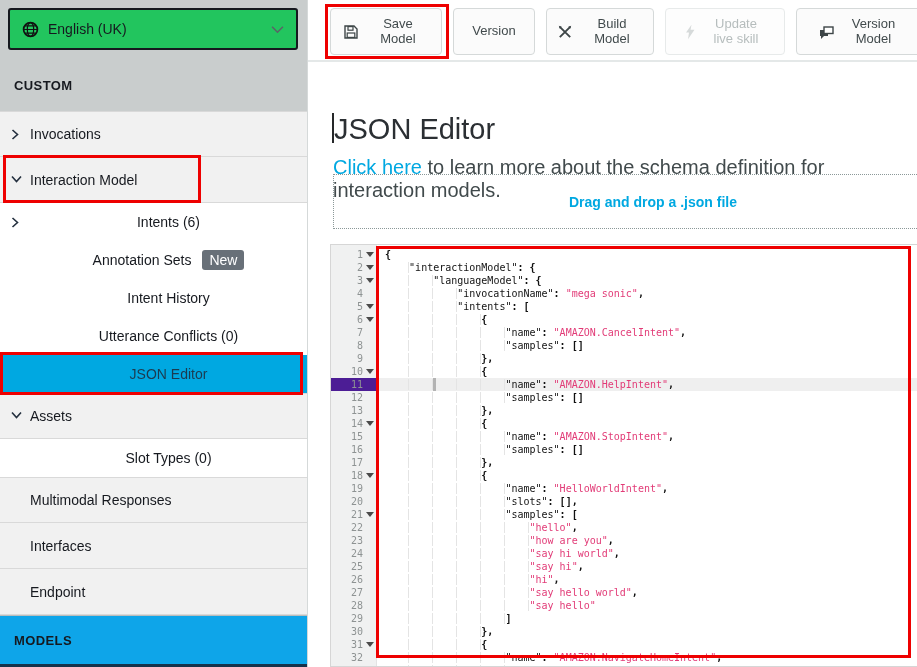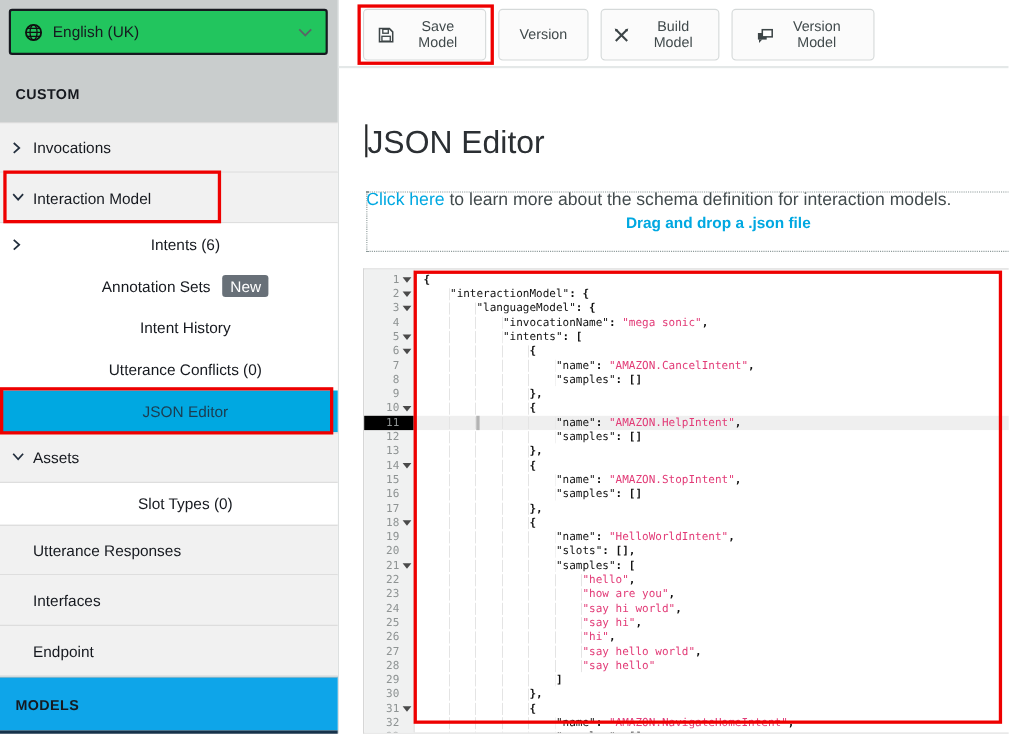--- a/index.html
+++ b/index.html
@@ -41,33 +41,33 @@
     display:flex;align-items:center;justify-content:center;gap:8px;font-size:13px;color:#414a4c;
     box-sizing:border-box;text-align:center;line-height:1.15;cursor:pointer;
     font-family:inherit;flex:0 0 auto;padding:0 8px;}
   .btn .lbl{display:inline-block;}
   .btn.two .lbl{max-width:62px;}
   .btn.disabled{color:#b6bdbd;border-color:#e7eaea;background:#fdfdfd;cursor:default;}
   .btn.disabled svg{opacity:.45;}
   
   .page-title{position:absolute;left:332px;top:94px;font-size:29px;font-weight:300;color:#2b2f33;}
   .title-caret{display:inline-block;width:2px;height:30px;background:#26282a;vertical-align:-4px;}
-  .subtitle{position:absolute;left:333px;top:157px;font-size:16px;color:#414a4c;}
+  .subtitle{position:absolute;left:333px;top:136px;font-size:20px;color:#414a4c;}
   .subtitle a{color:var(--accent);text-decoration:none;cursor:pointer;}
   .dropzone{position:absolute;left:333px;top:174px;width:640px;height:55px;
     border:1px dotted #8b9898;display:flex;align-items:center;justify-content:center;
     font-weight:bold;font-size:14px;color:var(--accent);box-sizing:border-box;cursor:pointer;}
   
   .editor{position:absolute;left:330px;top:244px;width:627px;height:423px;
     border:1px solid #d6d6d6;border-right:none;background:#fff;overflow:hidden;
     font-family:"DejaVu Sans Mono",monospace;font-size:10px;line-height:13px;box-sizing:border-box;}
   .gutter{position:absolute;left:0;top:0;height:500px;width:46px;background:#f0f1f1;
     border-right:1px solid #e3e3e3;padding-top:3px;box-sizing:border-box;}
   .gutter-cell{height:13px;text-align:right;padding-right:13px;color:#8e9393;position:relative;}
-  .gutter-cell.hl{background:#000000;}
+  .gutter-cell.hl{background:#4c1d95;}
   .fold{position:absolute;right:2px;top:4px;width:0;height:0;cursor:pointer;
     border-left:4px solid transparent;border-right:4px solid transparent;border-top:5px solid #4a4a4a;}
   .code{margin-left:47px;padding:3px 0 0 7px;position:relative;}
   .code-line{height:13px;white-space:pre;position:relative;cursor:text;}
   .code-line.hl{background:#efefef;margin-left:-7px;padding-left:7px;margin-right:-200px;}
   .ws{background:repeating-linear-gradient(to right,
       transparent 0,transparent calc(4ch - 1px),#e4e4e4 calc(4ch - 1px),#e4e4e4 4ch);}
   .tok-key{color:#121212;}
   .tok-str{color:var(--string);}
   .tok-punc{color:#111;font-weight:bold;}
@@ -145,21 +145,21 @@
           <svg width="11" height="8" viewBox="0 0 11 8">
             <path d="M1 1.5 L5.5 6.5 L10 1.5" fill="none" stroke="#232f3e" stroke-width="1.6"></path>
           </svg>
         </span>
         <span>Assets</span>
       </div>
       <div class="nav-row nav-item">
         <span>Slot Types (0)</span>
       </div>
       <div class="nav-row nav-section">
-        <span>Utterance Responses</span>
+        <span>Multimodal Responses</span>
       </div>
       <div class="nav-row nav-section">
         <span>Interfaces</span>
       </div>
       <div class="nav-row nav-section">
         <span>Endpoint</span>
       </div>
     </nav>
   <div class="models-heading">
     <span class="heading">MODELS</span>
@@ -183,20 +183,28 @@
     </button>
     <button class="btn two" style="width: 108px;">
       <span>
         <svg width="16" height="16" viewBox="0 0 16 16">
           <path d="M2.8 2.8 L13.2 13.2 M13.2 2.8 L2.8 13.2" stroke="#3d4547" stroke-width="1.9"></path>
           <path d="M1.8 1.8 l3 1 -2 2 -1 -3z" fill="#3d4547"></path>
           <path d="M14.2 1.8 l-1 3 -2 -2 3 -1z" fill="#3d4547"></path>
         </svg>
       </span>
       <span class="lbl">Build Model</span>
+    </button>
+    <button class="btn two disabled" style="width: 120px;">
+      <span>
+        <svg width="14" height="16" viewBox="0 0 14 16">
+          <path d="M8.5 0.8 L3 8.6 h3 L5 15.2 L11.5 5.8 H7.6 Z" fill="#a9b1b1"></path>
+        </svg>
+      </span>
+      <span class="lbl">Update live skill</span>
     </button>
     <button class="btn two" style="width: 130px;">
       <span>
         <svg width="17" height="16" viewBox="0 0 17 16">
           <rect x="2" y="6" width="8" height="6" fill="#3d4547"></rect>
           <path d="M3 12 v3 l3 -3z" fill="#3d4547"></path>
           <rect x="6" y="3" width="9" height="6.5" fill="#fff" stroke="#3d4547" stroke-width="1.4"></rect>
         </svg>
       </span>
       <span class="lbl">Version Model</span>

